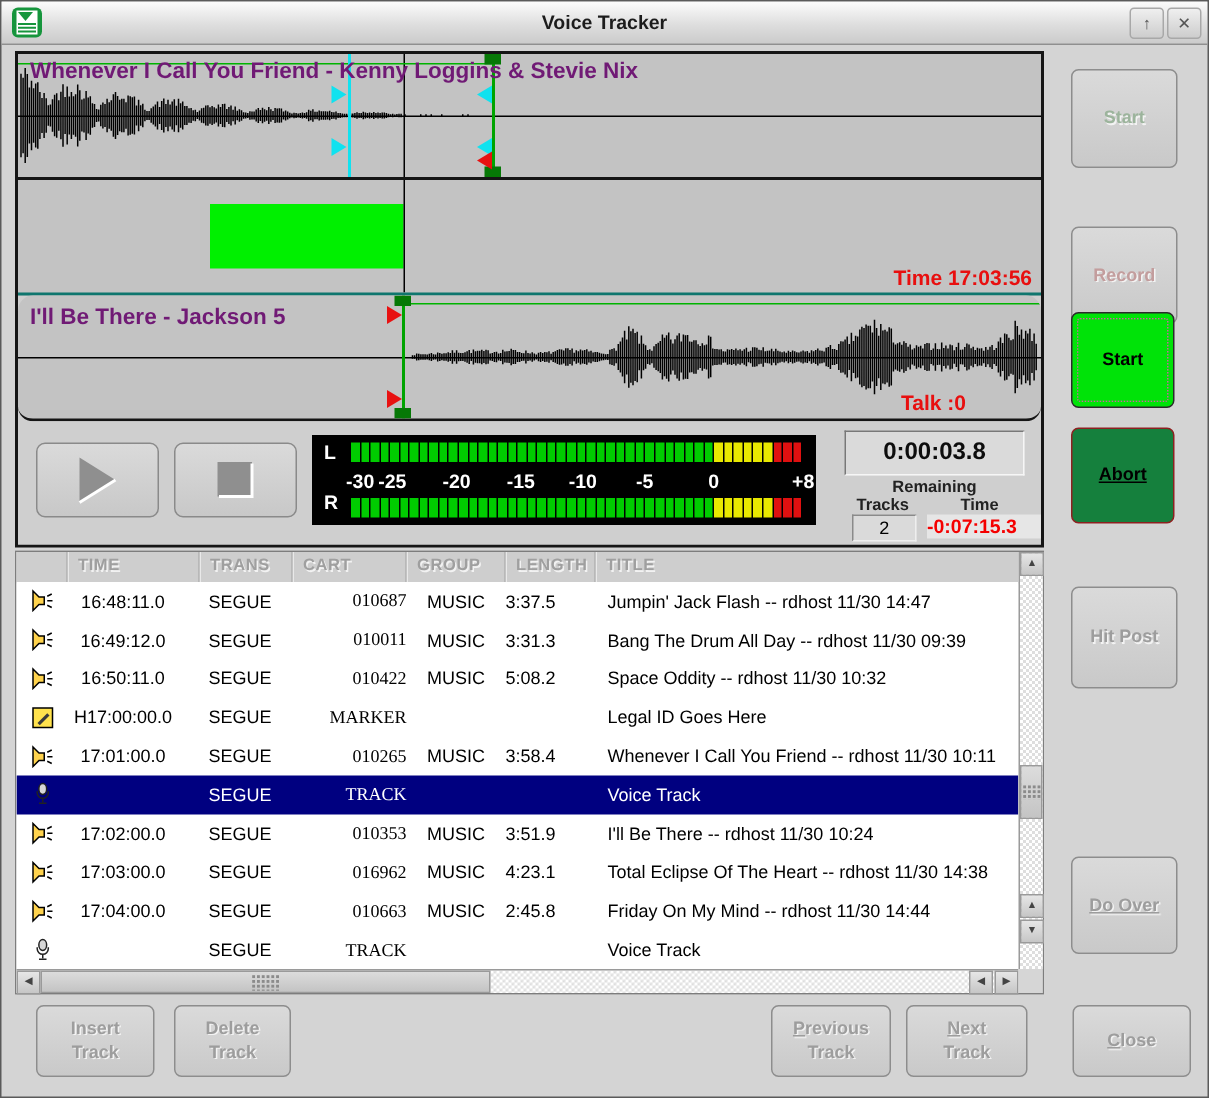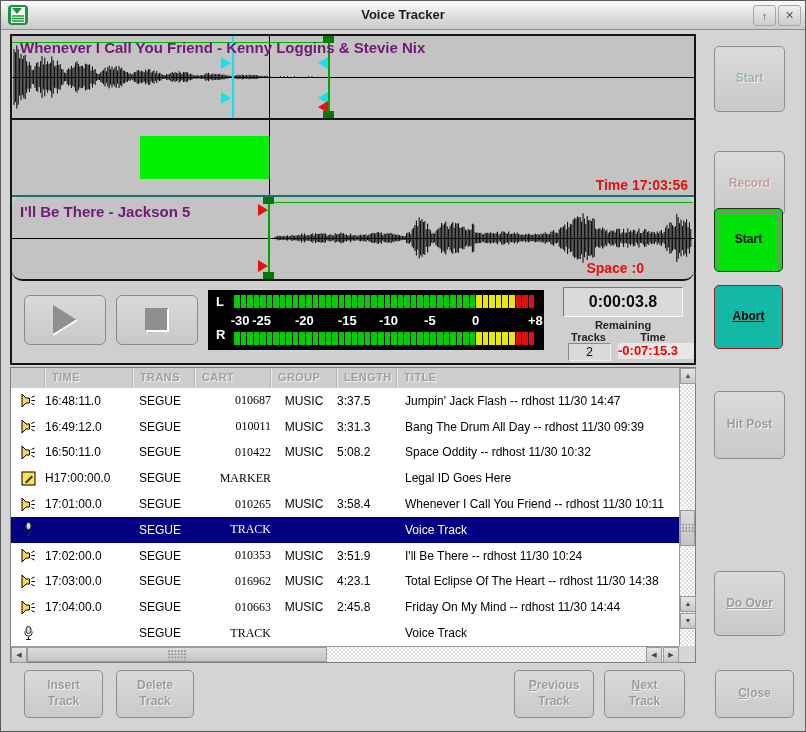--- a/index.html
+++ b/index.html
@@ -53,21 +53,21 @@
 
   
   .log{position:absolute;left:9px;top:366px;width:686px;height:296px;background:#fff;border:1px solid #7d7d7d;box-sizing:border-box;}
   .gridcols{display:grid;grid-template-columns:34px 88px 62px 76px 66px 60px 1fr;}
   .log-header{position:absolute;left:0;top:0;right:16px;height:20px;background:#cecece;border-bottom:1px solid #9a9a9a;}
   .hcell{font-size:11px;font-weight:bold;color:#9f9f9f;text-shadow:1px 1px 0 #f2f2f2;line-height:19px;padding-left:7px;border-right:1px solid #b8b8b8;box-shadow:1px 0 0 #e9e9e9;letter-spacing:.4px;overflow:hidden;}
   .log-body{position:absolute;left:0;top:20px;right:16px;height:258px;background:#fff;overflow:hidden;}
   .lrow{height:25.8px;align-items:center;font-size:12px;color:#000;}
   .lrow.sel{background:#000080;color:#fff;}
   .c-icon{display:flex;justify-content:center;align-items:center;}
-  .c-time{text-align:left;padding-right:14px;}
+  .c-time{text-align:center;padding-right:14px;}
   .c-trans{padding-left:6px;}
   .c-cart{text-align:right;font-family:Liberation Serif, serif;}
   .c-group{text-align:center;}
   .c-len{text-align:left;padding-right:8px;}
   .c-title{padding-left:8px;white-space:nowrap;overflow:hidden;}
   .checker{background-color:#fff;background-image:linear-gradient(45deg,#dedede 25%,transparent 25%,transparent 75%,#dedede 75%),linear-gradient(45deg,#dedede 25%,#fff 25%,#fff 75%,#dedede 75%);background-size:4px 4px;background-position:0 0,2px 2px;}
   .vscroll{position:absolute;top:0;right:0;width:16px;height:278px;border-left:1px solid #9a9a9a;box-sizing:border-box;}
   .hscroll{position:absolute;left:0;bottom:0;right:16px;height:16px;border-top:1px solid #9a9a9a;box-sizing:border-box;}
   .sbtn{position:absolute;width:16px;height:16px;background:linear-gradient(#e6e6e6,#c6c6c6);border:1px solid #9a9a9a;box-sizing:border-box;color:#444;font-size:7px;text-align:center;line-height:14px;}
   .sthumb{position:absolute;background:linear-gradient(#dcdcdc,#c4c4c4);border:1px solid #9a9a9a;box-sizing:border-box;}
@@ -77,21 +77,21 @@
 
   
   .pbtn{position:absolute;border:1px solid #8d8d8d;border-radius:5px;background:linear-gradient(#dadada,#c9c9c9);display:flex;flex-direction:column;align-items:center;justify-content:center;font-weight:bold;font-size:12px;box-sizing:border-box;}
   .pbtn .l1,.pbtn .l2{display:block;text-align:center;line-height:1.3;}
   .dis{color:#9d9d9d;text-shadow:1px 1px 0 #f3f3f3;}
   .txt-green{color:#9cb49c;}
   .txt-red{color:#c39d9d;}
   .u-first .l1::first-letter{text-decoration:underline;}
   .btn-green{background:#00e308;border-color:#2a2a2a;color:#000;position:absolute;}
   .btn-green::after{content:"";position:absolute;inset:3px;border:1px dotted #c964a0;border-radius:2px;}
-  .btn-red{background:#14b8a6;border-color:#8d2020;color:#000;text-decoration:underline;}
+  .btn-red{background:#15803d;border-color:#8d2020;color:#000;text-decoration:underline;}
 
   #btn-start-top{left:713px;top:45px;width:71px;height:66px;}
   #btn-record{left:713px;top:126px;width:71px;height:65px;margin-top:24px;}
   #btn-start{left:713px;top:207px;width:69px;height:64px;}
   #btn-abort{left:713px;top:284px;width:69px;height:64px;}
   #btn-hitpost{left:713px;top:390px;width:71px;height:68px;}
   #btn-doover{left:713px;top:570px;width:71px;height:65px;text-decoration:underline;}
   #btn-close{left:714px;top:669px;width:79px;height:48px;}
   #btn-insert{left:23px;top:669px;width:79px;height:48px;}
   #btn-delete{left:115px;top:669px;width:78px;height:48px;}
@@ -148,21 +148,21 @@
           <path id="wave2p" stroke="#000" stroke-width="1" fill="none" d="M263.0 39.9L263.0 42.1M264.4 39.8L264.4 42.2M265.8 38.6L265.8 43.4M267.2 38.9L267.2 43.1M268.6 39.1L268.6 42.9M270.0 39.2L270.0 42.8M271.4 39.1L271.4 42.9M272.8 39.4L272.8 42.6M274.2 38.8L274.2 43.2M275.6 38.4L275.6 43.6M277.0 39.2L277.0 42.8M278.4 39.3L278.4 42.7M279.8 38.0L279.8 44.0M281.2 38.4L281.2 43.6M282.6 38.9L282.6 43.1M284.0 38.5L284.0 43.5M285.4 38.5L285.4 43.5M286.8 37.8L286.8 44.2M288.2 38.3L288.2 43.7M289.6 36.5L289.6 45.5M291.0 38.2L291.0 43.8M292.4 36.5L292.4 45.5M293.8 38.2L293.8 43.8M295.2 38.3L295.2 43.7M296.6 38.3L296.6 43.7M298.0 37.8L298.0 44.2M299.4 37.1L299.4 44.9M300.8 36.4L300.8 45.6M302.2 38.4L302.2 43.6M303.6 36.0L303.6 46.0M305.0 37.1L305.0 44.9M306.4 36.9L306.4 45.1M307.8 36.8L307.8 45.2M309.2 36.1L309.2 45.9M310.6 37.0L310.6 45.0M312.0 36.2L312.0 45.8M313.4 36.5L313.4 45.5M314.8 38.6L314.8 43.4M316.2 38.3L316.2 43.7M317.6 37.7L317.6 44.3M319.0 37.5L319.0 44.5M320.4 38.6L320.4 43.4M321.8 38.3L321.8 43.7M323.2 36.2L323.2 45.8M324.6 37.4L324.6 44.6M326.0 37.1L326.0 44.9M327.4 37.0L327.4 45.0M328.8 35.5L328.8 46.5M330.2 36.3L330.2 45.7M331.6 36.4L331.6 45.6M333.0 37.6L333.0 44.4M334.4 37.6L334.4 44.4M335.8 38.4L335.8 43.6M337.2 38.5L337.2 43.5M338.6 36.7L338.6 45.3M340.0 38.3L340.0 43.7M341.4 38.7L341.4 43.3M342.8 37.9L342.8 44.1M344.2 38.6L344.2 43.4M345.6 39.3L345.6 42.7M347.0 38.1L347.0 43.9M348.4 37.6L348.4 44.4M349.8 38.3L349.8 43.7M351.2 37.7L351.2 44.3M352.6 37.9L352.6 44.1M354.0 37.2L354.0 44.8M355.4 38.8L355.4 43.2M356.8 37.7L356.8 44.3M358.2 37.2L358.2 44.8M359.6 36.3L359.6 45.7M361.0 35.9L361.0 46.1M362.4 36.0L362.4 46.0M363.8 36.6L363.8 45.4M365.2 35.2L365.2 46.8M366.6 35.1L366.6 46.9M368.0 36.4L368.0 45.6M369.4 35.4L369.4 46.6M370.8 38.2L370.8 43.8M372.2 36.5L372.2 45.5M373.6 37.2L373.6 44.8M375.0 36.0L375.0 46.0M376.4 36.7L376.4 45.3M377.8 36.3L377.8 45.7M379.2 35.9L379.2 46.1M380.6 37.3L380.6 44.7M382.0 36.8L382.0 45.2M383.4 38.0L383.4 44.0M384.8 37.7L384.8 44.3M386.2 37.7L386.2 44.3M387.6 38.2L387.6 43.8M389.0 38.7L389.0 43.3M390.4 38.9L390.4 43.1M391.8 39.2L391.8 42.8M393.2 39.0L393.2 43.0M394.6 36.2L394.6 45.8M396.0 35.6L396.0 46.4M397.4 35.2L397.4 46.8M398.8 36.9L398.8 45.1M400.2 32.3L400.2 49.7M401.6 30.7L401.6 51.3M403.0 28.0L403.0 54.0M404.4 23.5L404.4 58.5M405.8 29.3L405.8 52.7M407.2 20.5L407.2 61.5M408.6 23.9L408.6 58.1M410.0 22.2L410.0 59.8M411.4 25.0L411.4 57.0M412.8 24.1L412.8 57.9M414.2 32.2L414.2 49.8M415.6 26.6L415.6 55.4M417.0 32.1L417.0 49.9M418.4 33.2L418.4 48.8M419.8 36.3L419.8 45.7M421.2 35.8L421.2 46.2M422.6 36.8L422.6 45.2M424.0 33.8L424.0 48.2M425.4 32.4L425.4 49.6M426.8 31.5L426.8 50.5M428.2 30.3L428.2 51.7M429.6 26.0L429.6 56.0M431.0 28.1L431.0 53.9M432.4 26.5L432.4 55.5M433.8 24.6L433.8 57.4M435.2 29.4L435.2 52.6M436.6 32.0L436.6 50.0M438.0 29.1L438.0 52.9M439.4 26.7L439.4 55.3M440.8 25.1L440.8 56.9M442.2 30.6L442.2 51.4M443.6 26.0L443.6 56.0M445.0 26.5L445.0 55.5M446.4 26.3L446.4 55.7M447.8 30.7L447.8 51.3M449.2 30.8L449.2 51.2M450.6 29.8L450.6 52.2M452.0 29.9L452.0 52.1M453.4 32.5L453.4 49.5M454.8 33.7L454.8 48.3M456.2 31.9L456.2 50.1M457.6 33.1L457.6 48.9M459.0 32.6L459.0 49.4M460.4 26.7L460.4 55.3M461.8 27.5L461.8 54.5M463.2 35.4L463.2 46.6M464.6 35.7L464.6 46.3M466.0 35.6L466.0 46.4M467.4 36.0L467.4 46.0M468.8 35.8L468.8 46.2M470.2 37.2L470.2 44.8M471.6 37.3L471.6 44.7M473.0 35.9L473.0 46.1M474.4 36.1L474.4 45.9M475.8 35.6L475.8 46.4M477.2 36.4L477.2 45.6M478.6 35.3L478.6 46.7M480.0 36.5L480.0 45.5M481.4 35.9L481.4 46.1M482.8 36.8L482.8 45.2M484.2 35.8L484.2 46.2M485.6 34.8L485.6 47.2M487.0 37.5L487.0 44.5M488.4 36.8L488.4 45.2M489.8 34.5L489.8 47.5M491.2 34.5L491.2 47.5M492.6 34.8L492.6 47.2M494.0 36.2L494.0 45.8M495.4 36.5L495.4 45.5M496.8 34.5L496.8 47.5M498.2 37.1L498.2 44.9M499.6 36.8L499.6 45.2M501.0 36.6L501.0 45.4M502.4 35.5L502.4 46.5M503.8 37.1L503.8 44.9M505.2 35.5L505.2 46.5M506.6 36.9L506.6 45.1M508.0 37.4L508.0 44.6M509.4 37.8L509.4 44.2M510.8 37.4L510.8 44.6M512.2 38.2L512.2 43.8M513.6 36.8L513.6 45.2M515.0 37.6L515.0 44.4M516.4 36.7L516.4 45.3M517.8 37.1L517.8 44.9M519.2 37.9L519.2 44.1M520.6 38.0L520.6 44.0M522.0 37.3L522.0 44.7M523.4 36.6L523.4 45.4M524.8 37.4L524.8 44.6M526.2 37.0L526.2 45.0M527.6 38.2L527.6 43.8M529.0 36.5L529.0 45.5M530.4 37.2L530.4 44.8M531.8 36.3L531.8 45.7M533.2 35.3L533.2 46.7M534.6 36.7L534.6 45.3M536.0 36.8L536.0 45.2M537.4 37.4L537.4 44.6M538.8 34.8L538.8 47.2M540.2 34.4L540.2 47.6M541.6 33.0L541.6 49.0M543.0 35.6L543.0 46.4M544.4 35.6L544.4 46.4M545.8 36.3L545.8 45.7M547.2 32.3L547.2 49.7M548.6 30.5L548.6 51.5M550.0 30.6L550.0 51.4M551.4 29.4L551.4 52.6M552.8 27.4L552.8 54.6M554.2 32.4L554.2 49.6M555.6 24.9L555.6 57.1M557.0 30.3L557.0 51.7M558.4 26.8L558.4 55.2M559.8 27.4L559.8 54.6M561.2 22.6L561.2 59.4M562.6 20.9L562.6 61.1M564.0 21.7L564.0 60.3M565.4 19.4L565.4 62.6M566.8 20.2L566.8 61.8M568.2 20.1L568.2 61.9M569.6 24.7L569.6 57.3M571.0 16.2L571.0 65.8M572.4 21.6L572.4 60.4M573.8 26.9L573.8 55.1M575.2 19.0L575.2 63.0M576.6 23.3L576.6 58.7M578.0 22.9L578.0 59.1M579.4 24.0L579.4 58.0M580.8 21.2L580.8 60.8M582.2 22.0L582.2 60.0M583.6 31.4L583.6 50.6M585.0 32.7L585.0 49.3M586.4 31.9L586.4 50.1M587.8 31.1L587.8 50.9M589.2 32.9L589.2 49.1M590.6 30.5L590.6 51.5M592.0 31.7L592.0 50.3M593.4 34.1L593.4 47.9M594.8 32.7L594.8 49.3M596.2 36.0L596.2 46.0M597.6 35.1L597.6 46.9M599.0 33.2L599.0 48.8M600.4 34.2L600.4 47.8M601.8 33.5L601.8 48.5M603.2 35.4L603.2 46.6M604.6 32.3L604.6 49.7M606.0 31.6L606.0 50.4M607.4 31.9L607.4 50.1M608.8 36.4L608.8 45.6M610.2 35.4L610.2 46.6M611.6 31.9L611.6 50.1M613.0 35.7L613.0 46.3M614.4 35.8L614.4 46.2M615.8 31.3L615.8 50.7M617.2 35.0L617.2 47.0M618.6 33.4L618.6 48.6M620.0 35.3L620.0 46.7M621.4 32.7L621.4 49.3M622.8 33.1L622.8 48.9M624.2 36.5L624.2 45.5M625.6 34.4L625.6 47.6M627.0 31.5L627.0 50.5M628.4 36.1L628.4 45.9M629.8 36.0L629.8 46.0M631.2 34.3L631.2 47.7M632.6 32.0L632.6 50.0M634.0 32.6L634.0 49.4M635.4 35.1L635.4 46.9M636.8 34.1L636.8 47.9M638.2 36.4L638.2 45.6M639.6 34.8L639.6 47.2M641.0 35.3L641.0 46.7M642.4 35.1L642.4 46.9M643.8 36.9L643.8 45.1M645.2 34.4L645.2 47.6M646.6 36.2L646.6 45.8M648.0 34.2L648.0 47.8M649.4 33.0L649.4 49.0M650.8 36.4L650.8 45.6M652.2 35.0L652.2 47.0M653.6 30.6L653.6 51.4M655.0 28.0L655.0 54.0M656.4 31.6L656.4 50.4M657.8 25.3L657.8 56.7M659.2 25.8L659.2 56.2M660.6 28.1L660.6 53.9M662.0 29.9L662.0 52.1M663.4 29.2L663.4 52.8M664.8 16.9L664.8 65.1M666.2 20.3L666.2 61.7M667.6 26.1L667.6 55.9M669.0 22.6L669.0 59.4M670.4 28.9L670.4 53.1M671.8 23.5L671.8 58.5M673.2 25.4L673.2 56.6M674.6 22.2L674.6 59.8M676.0 30.3L676.0 51.7M677.4 25.4L677.4 56.6M678.8 32.1L678.8 49.9"></path>
         </svg>
       <div class="centerline"></div>
       <div class="hline-green" style="left:256px;right:0;top:5px;"></div>
       <div class="vline-green" style="left:256px;"></div>
       <div class="gsq" style="left:251px;top:0;"></div>
       <div class="gsq" style="left:251px;bottom:0;"></div>
       <div class="tri rd-r" style="left:246px;top:7px;"></div>
       <div class="tri rd-r" style="left:246px;top:63px;"></div>
       <div class="wave-title" style="top:6px;">I'll Be There - Jackson 5</div>
-      <div class="talk-red">Space :0</div>
+      <div class="talk-red">Talk :0</div>
     </div>
 
     <div class="transport">
       <div class="tbtn" style="left:12px;top:14px;">
         <svg width="34" height="36">
           <polygon points="5,3 5,33 29,18" fill="#8f8f8f"></polygon>
           <line x1="5" y1="33" x2="29" y2="18" stroke="#fff" stroke-width="2"></line>
         </svg>
       </div>
       <div class="tbtn" style="left:104px;top:14px;">

